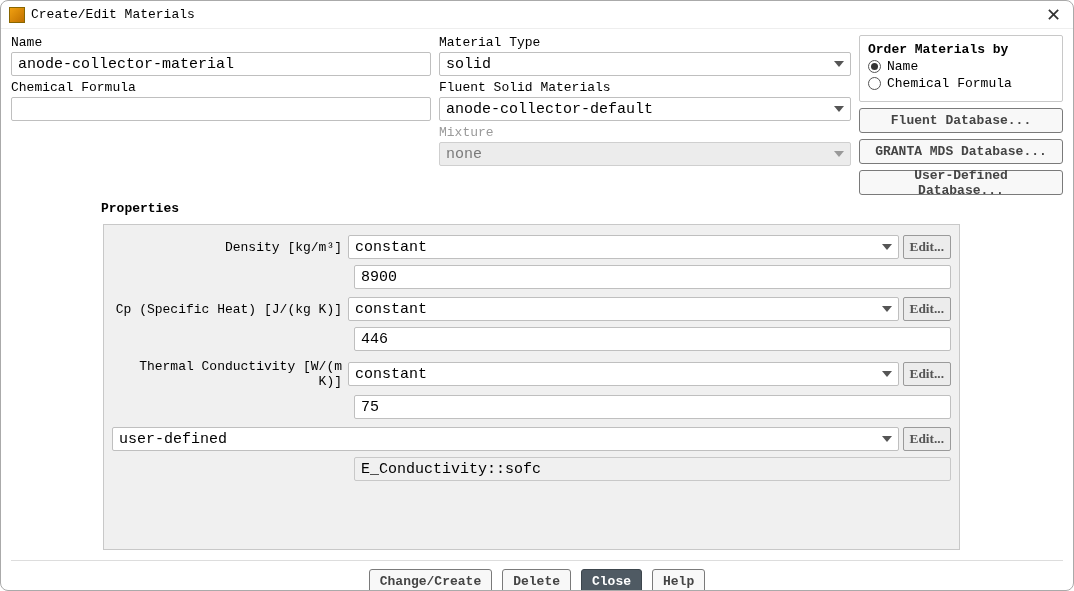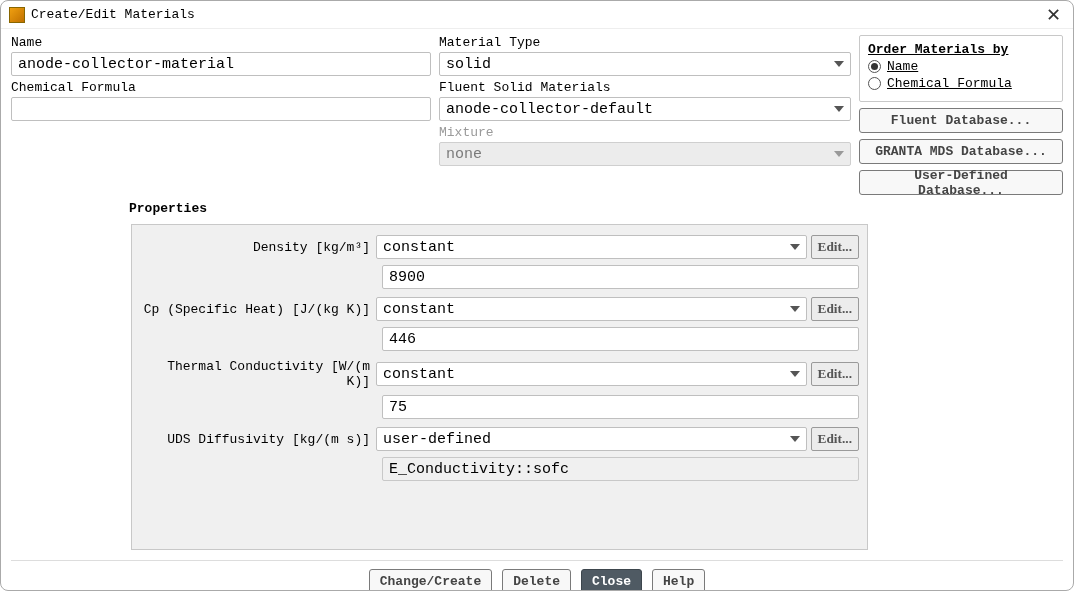--- a/index.html
+++ b/index.html
@@ -17,34 +17,34 @@
   .lbl { font-family:"Courier New",monospace; margin-bottom:2px; display:block;}
   .lbl.disabled { color:#9a9a9a; }
   .input, .select {
     width:100%; height:24px; border:1px solid #bfbfbf; background:#fff; font-family:"Courier New",monospace;
     font-size:15px; padding:0 6px; border-radius:2px;
   }
   .select { position:relative; display:flex; align-items:center; padding-right:22px; cursor:pointer;}
   .select.disabled { background:#ececec; color:#7a7a7a; border-color:#cfcfcf; }
   .select .chev { position:absolute; right:6px; top:50%; transform:translateY(-50%); pointer-events:none;}
   .chev svg { display:block; }
-  .groupbox { border:1px solid #c8c8c8; border-radius:2px; padding:6px 8px 8px 8px; position:relative;text-decoration:underline;}
+  .groupbox { border:1px solid #c8c8c8; border-radius:2px; padding:6px 8px 8px 8px; position:relative;}
   .radio-row { display:flex; align-items:center; gap:6px; margin:2px 0; cursor:pointer;}
   .radio { width:13px; height:13px; border:1px solid #555; border-radius:50%; display:inline-flex; align-items:center; justify-content:center;}
   .radio .dot{ width:7px; height:7px; background:#333; border-radius:50%; display:none;}
   .radio.checked .dot{display:block;}
   .btn {
     height:25px; padding:0 10px; border:1px solid #7a7a7a; background:#f8f8f8; font-family:"Courier New",monospace;
     font-size:13px; font-weight:bold; color:#444; border-radius:3px; cursor:pointer; display:inline-flex; align-items:center; justify-content:center;
   }
   .btn-wide { width:100%; margin-top:6px;}
   .btn-primary { background:#4f5a63; color:#fff; border:1px solid #3d464d;}
   .spacer4{height:4px;}
 
-  .properties { margin:10px 0 0 120px; width:737px; }
+  .properties { margin:10px 0 0 92px; width:857px; }
   .fieldset { border:1px solid #c8c8c8; background:#f0f0f0; padding:10px 8px 60px 8px; position:relative;}
   .fieldset-legend { position:relative; top:-4px; left:-4px; background:transparent; padding:0 2px; font-family:"Courier New",monospace; font-weight:bold; margin-bottom:4px;}
   .prop-row { display:flex; align-items:center; margin-bottom:6px;}
   .prop-label { width:236px; text-align:right; padding-right:6px; font-family:"Courier New",monospace;}
   .prop-select { flex:1; }
   .prop-edit { margin-left:4px;}
   .prop-value-row { display:flex; margin-bottom:8px;}
   .prop-value-row .spacer-left{ width:242px;}
   .prop-value-row .input { flex:1;}
   .prop-value-row .input.readonly{ background:#f0f0f0; border-color:#c8c8c8;}
@@ -176,21 +176,20 @@
                 </svg>
               </span>
             </div>
             <button class="edit-btn prop-edit">Edit...</button>
           </div>
           <div class="prop-value-row">
             <div class="spacer-left"></div>
             <input class="input" value="75" style="">
           </div>
           <div class="prop-row">
-            <div class="prop-label">UDS Diffusivity [kg/(m s)]</div>
             <div class="select prop-select">
               <span>user-defined</span>
               <span class="chev">
                 <svg width="10" height="6">
                   <polygon points="0,0 10,0 5,6" fill="#555"></polygon>
                 </svg>
               </span>
             </div>
             <button class="edit-btn prop-edit">Edit...</button>
           </div>

